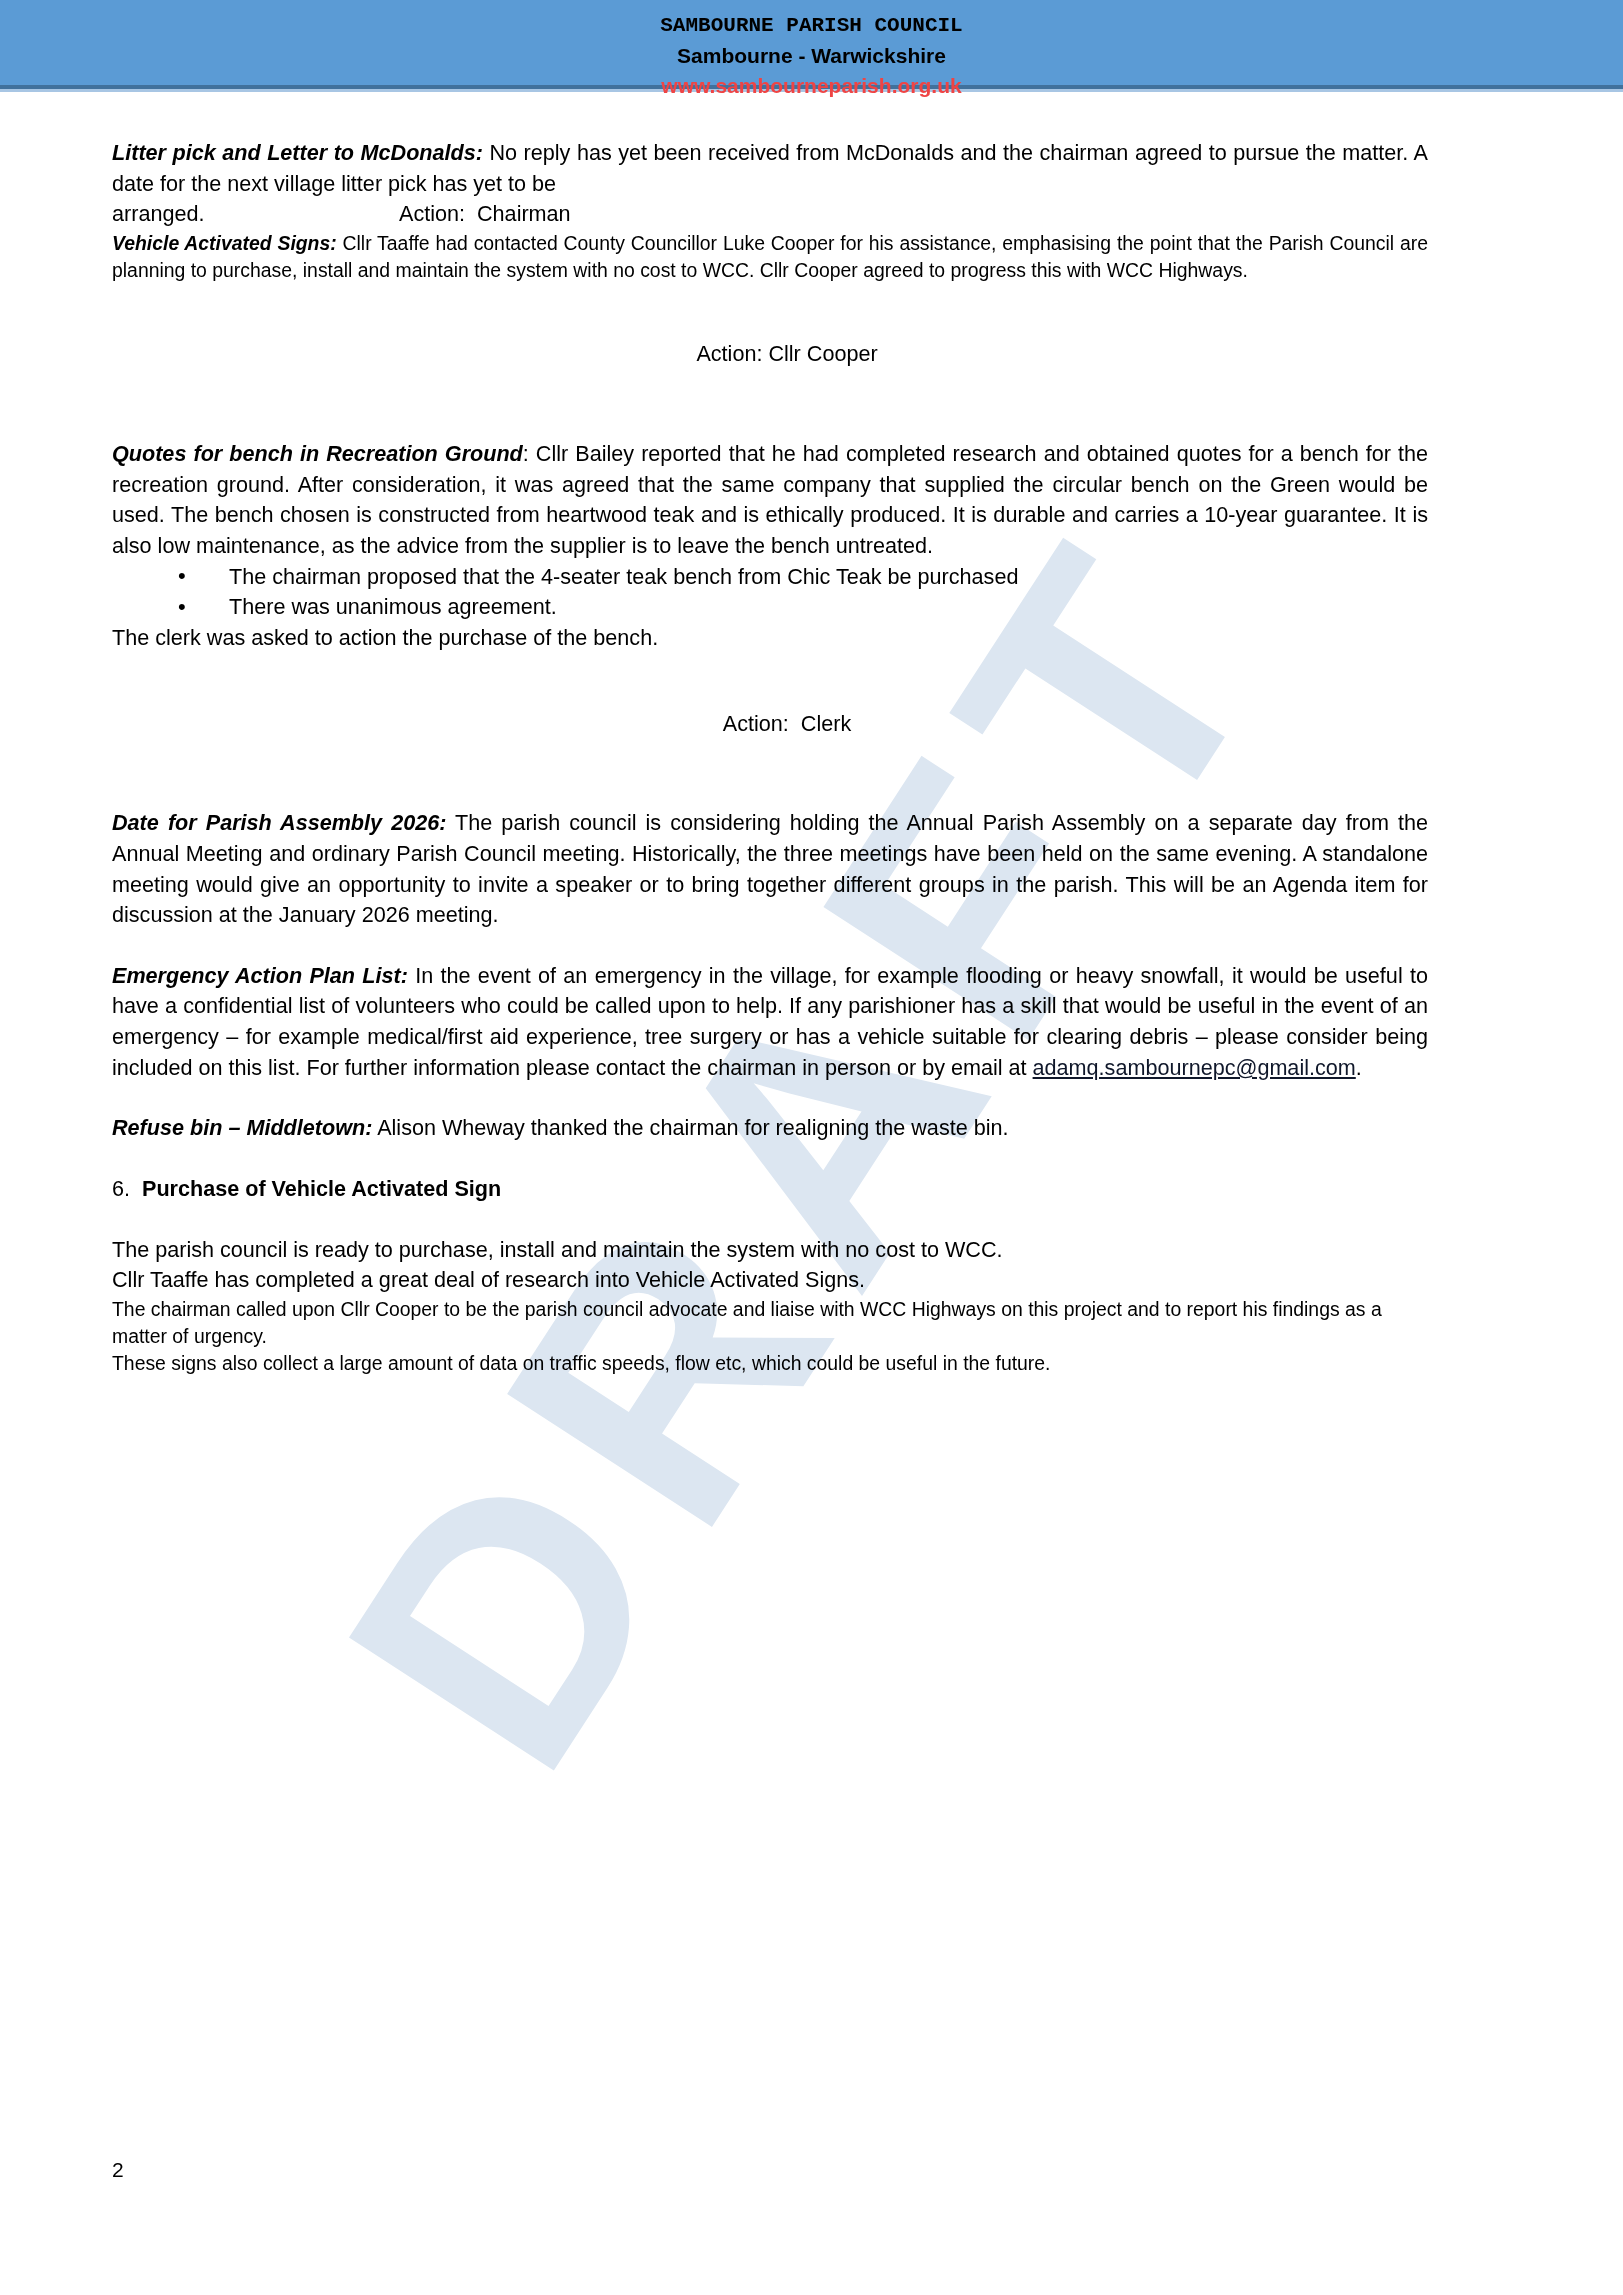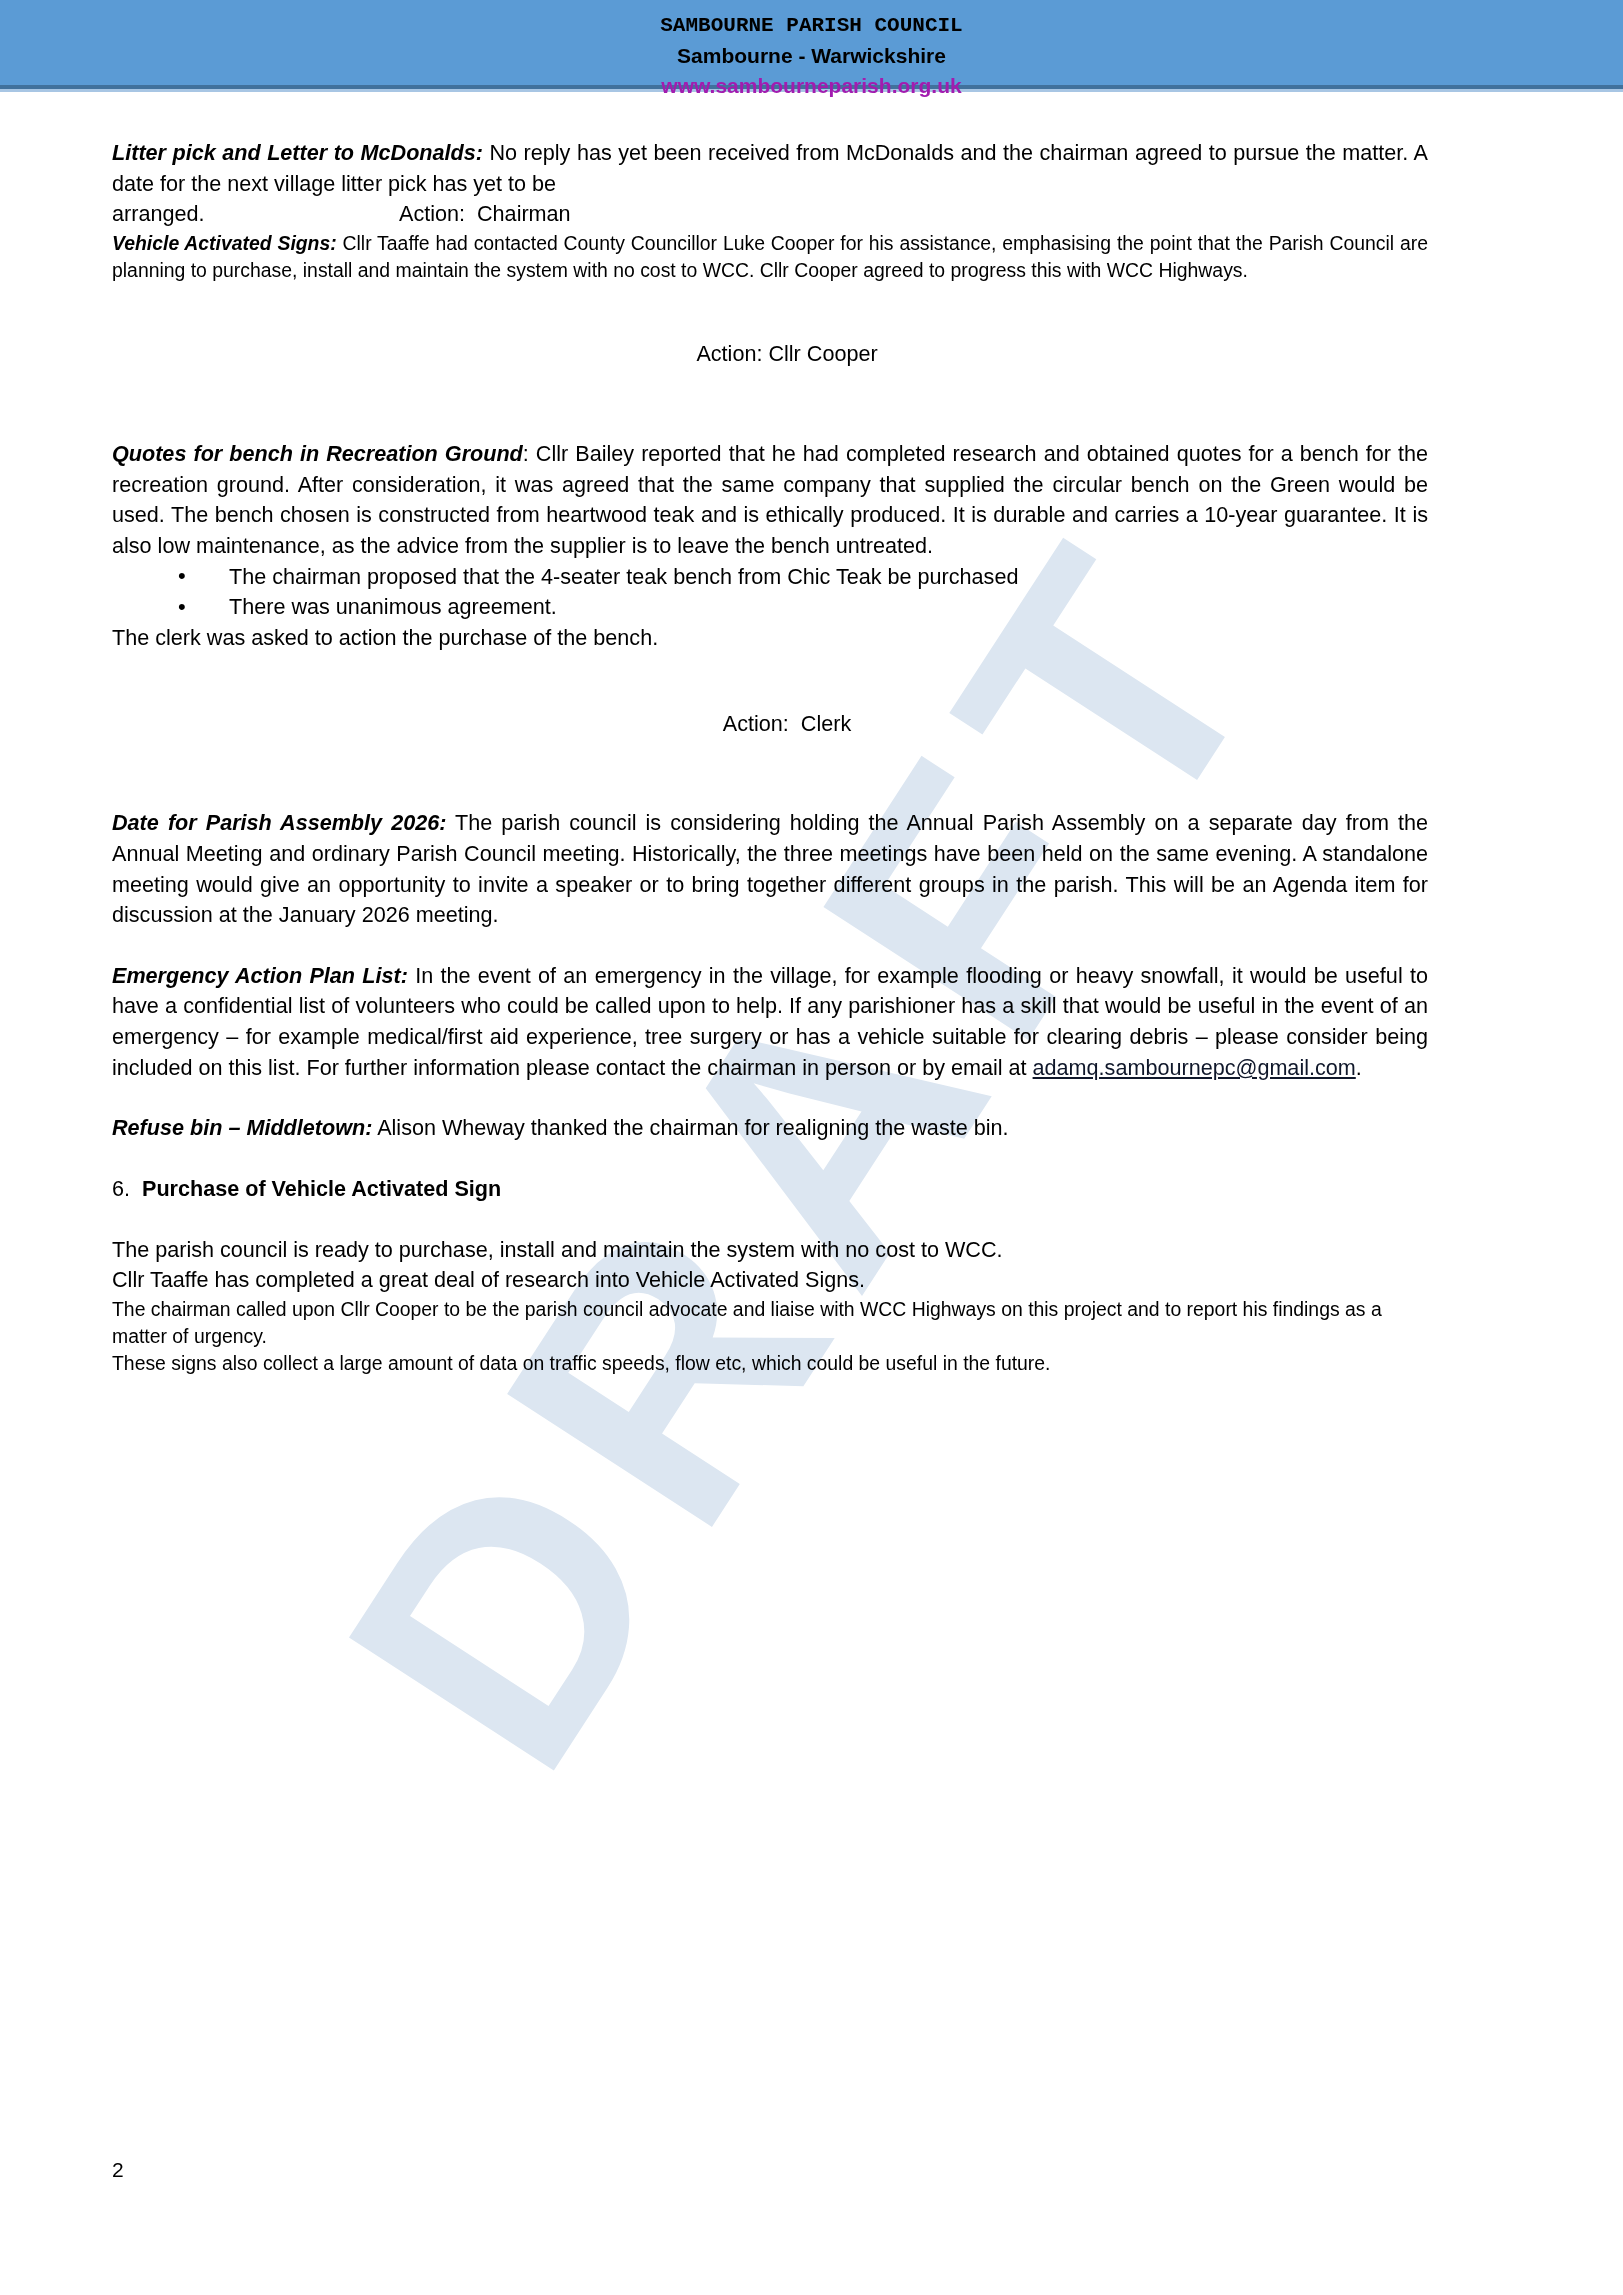--- a/index.html
+++ b/index.html
@@ -77,21 +77,21 @@
   }
 
   .doc-head {
     text-align: center;
     font-weight: bold;
     font-size: 21px;
     line-height: 1.42;
   }
   #head-line1 { margin-top: 11px; font-family: Liberation Mono, monospace; }
   #head-url {
-    color: #a21caf;
+    color: #ef4444;
   }
 
   .content {
     position: absolute;
     left: 112px;
     width: 1316px;
     top: 127px;
   }
 
   p.body {

